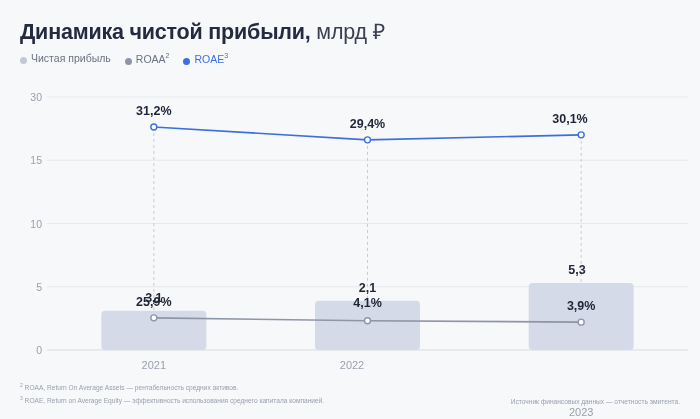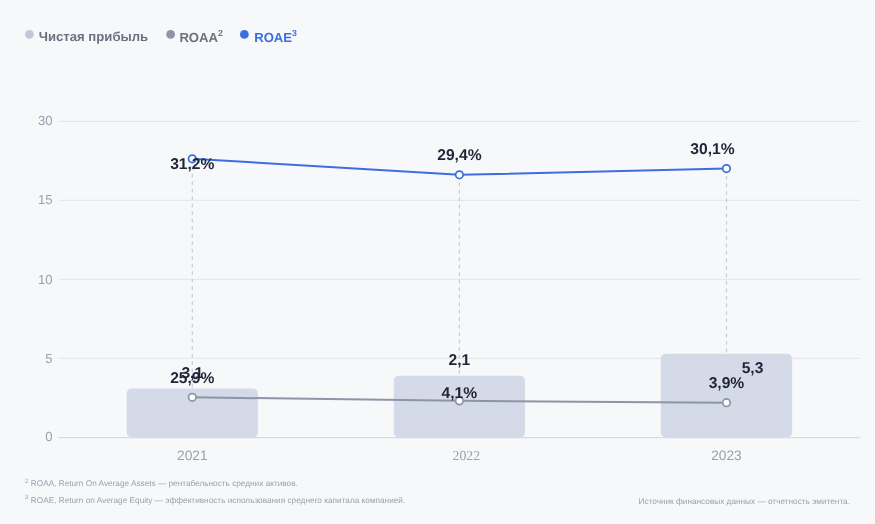--- a/index.html
+++ b/index.html
@@ -43,24 +43,23 @@
   .legend {
     margin-top: 6px;
     display: flex;
     align-items: center;
     gap: 14px;
     font-size: 10.5px;
     color: #6b7280;
   }
   .legend-item {
     display: flex;
-    align-items: flex-start;
+    align-items: flex-end;
     gap: 4px;
     white-space: nowrap;
-    font-weight: bold;
   }
   .legend-dot {
     width: 7px;
     height: 7px;
     border-radius: 50%;
     display: inline-block;
     flex: none;
   }
   .legend-label sup {
     font-size: 7px;
@@ -126,20 +125,23 @@
     line-height: 10.5px;
     color: #9aa0ad;
   }
 </style>
 </head>
 <body>
 
 <div class="page">
 
   <div class="header">
+    <div class="chart-title">
+      <span>Динамика чистой прибыли,</span><span class="unit"> млрд ₽</span>
+    </div>
     <div class="legend">
       <div class="legend-item">
         <span class="legend-dot" style="background:#c3c8d6"></span>
         <span class="legend-label">Чистая прибыль</span>
       </div>
       <div class="legend-item">
         <span class="legend-dot" style="background:#8e95a6"></span>
         <span class="legend-label"><span>ROAA</span><sup>2</sup></span>
       </div>
       <div class="legend-item">
@@ -173,31 +175,31 @@
       </svg>
     <div id="ylabels">
         <div class="ylabel" style="top: 265px;">0</div>
         <div class="ylabel" style="top: 201.75px;">5</div>
         <div class="ylabel" style="top: 138.5px;">10</div>
         <div class="ylabel" style="top: 75.25px;">15</div>
         <div class="ylabel" style="top: 12px;">30</div>
       </div>
     <div id="xlabels">
         <div class="xlabel" style="left: 153.833px;">2021</div>
-        <div class="xlabel" style="left: 373px; font-family: Liberation Serif, serif;">2022</div>
-        <div class="xlabel" style="left: 581.167px;">2023</div>
+        <div class="xlabel" style="left: 352px;">2022</div>
+        <div class="xlabel" style="left: 581.167px; margin-top: 47px;">2023</div>
       </div>
     <div id="dlabels">
         <div class="dlabel" style="left: 153.833px; top: 219.785px;">3,1</div>
         <div class="dlabel" style="left: 367.5px; top: 209.665px;">2,1</div>
-        <div class="dlabel" style="left: 602px; top: 191.955px; margin-top: 24px;">5,3</div>
+        <div class="dlabel" style="left: 577px; top: 191.955px;">5,3</div>
         <div class="dlabel" style="left: 153.833px; top: 223.837px;">25,9%</div>
-        <div class="dlabel" style="left: 367.5px; top: 236px;">4,1%</div>
+        <div class="dlabel" style="left: 367.5px; top: 225px;">4,1%</div>
         <div class="dlabel" style="left: 581.167px; top: 228.126px;">3,9%</div>
-        <div class="dlabel" style="left: 153.833px; top: 33.0058px; margin-top: 20px;">31,2%</div>
+        <div class="dlabel" style="left: 153.833px; top: 33.0058px;">31,2%</div>
         <div class="dlabel" style="left: 367.5px; top: 45.8708px;">29,4%</div>
         <div class="dlabel" style="left: 570px; top: 40.8678px;">30,1%</div>
       </div>
   </div>
 
   <div class="footnotes">
     <div><sup>2</sup><span> ROAA, Return On Average Assets — рентабельность средних активов.</span></div>
     <div><sup>3</sup><span> ROAE, Return on Average Equity — эффективность использования среднего капитала компанией.</span></div>
   </div>
   <div class="source">Источник финансовых данных — отчетность эмитента.</div>

